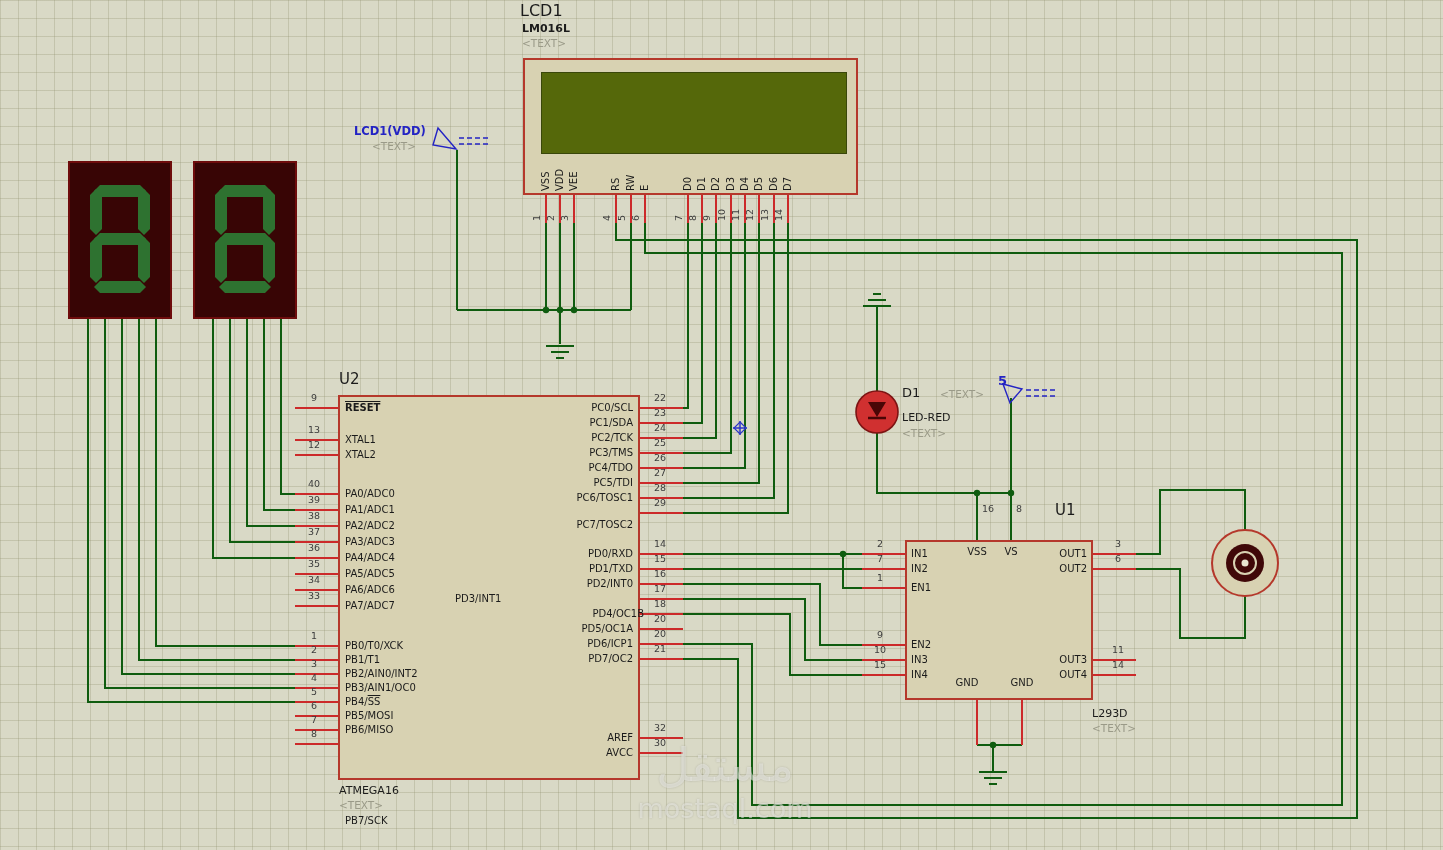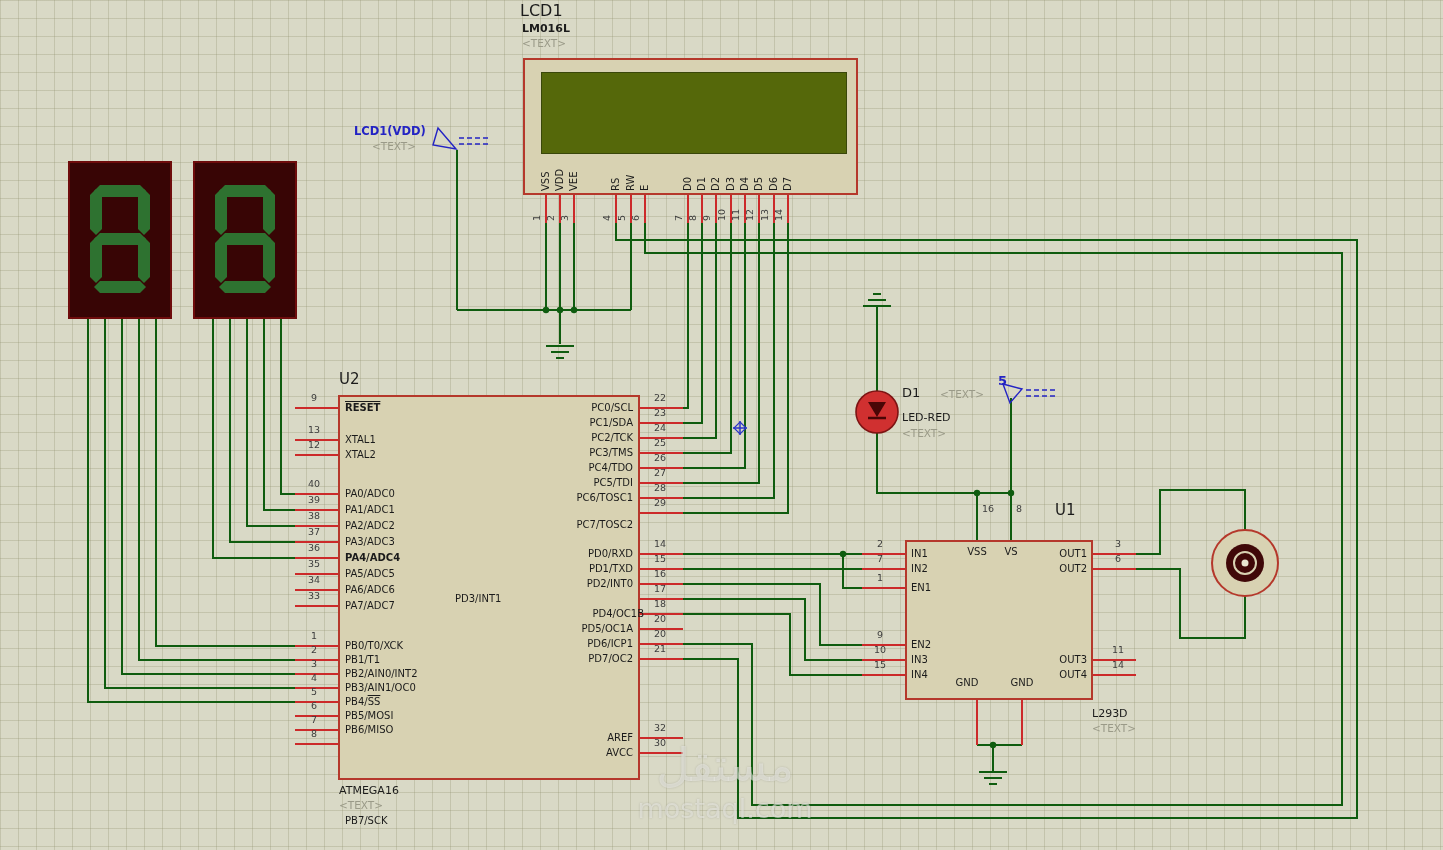--- a/index.html
+++ b/index.html
@@ -263,21 +263,21 @@
     <div class="lbl pinname" style="left: 345px; top: 449px;">XTAL2</div>
     <div class="lbl pinnum" style="left: 296px; top: 479px; width: 36px; text-align: center;">40</div>
     <div class="lbl pinname" style="left: 345px; top: 488px;">PA0/ADC0</div>
     <div class="lbl pinnum" style="left: 296px; top: 495px; width: 36px; text-align: center;">39</div>
     <div class="lbl pinname" style="left: 345px; top: 504px;">PA1/ADC1</div>
     <div class="lbl pinnum" style="left: 296px; top: 511px; width: 36px; text-align: center;">38</div>
     <div class="lbl pinname" style="left: 345px; top: 520px;">PA2/ADC2</div>
     <div class="lbl pinnum" style="left: 296px; top: 527px; width: 36px; text-align: center;">37</div>
     <div class="lbl pinname" style="left: 345px; top: 536px;">PA3/ADC3</div>
     <div class="lbl pinnum" style="left: 296px; top: 543px; width: 36px; text-align: center;">36</div>
-    <div class="lbl pinname" style="left: 345px; top: 552px; font-weight: bold;">PA4/ADC4</div>
+    <div class="lbl pinname" style="left: 345px; top: 552px;">PA4/ADC4</div>
     <div class="lbl pinnum" style="left: 296px; top: 559px; width: 36px; text-align: center;">35</div>
     <div class="lbl pinname" style="left: 345px; top: 568px;">PA5/ADC5</div>
     <div class="lbl pinnum" style="left: 296px; top: 575px; width: 36px; text-align: center;">34</div>
     <div class="lbl pinname" style="left: 345px; top: 584px;">PA6/ADC6</div>
     <div class="lbl pinnum" style="left: 296px; top: 591px; width: 36px; text-align: center;">33</div>
     <div class="lbl pinname" style="left: 345px; top: 600px;">PA7/ADC7</div>
     <div class="lbl pinnum" style="left: 296px; top: 631px; width: 36px; text-align: center;">1</div>
     <div class="lbl pinname" style="left: 345px; top: 640px;">PB0/T0/XCK</div>
     <div class="lbl pinnum" style="left: 296px; top: 645px; width: 36px; text-align: center;">2</div>
     <div class="lbl pinname" style="left: 345px; top: 654px;">PB1/T1</div>

